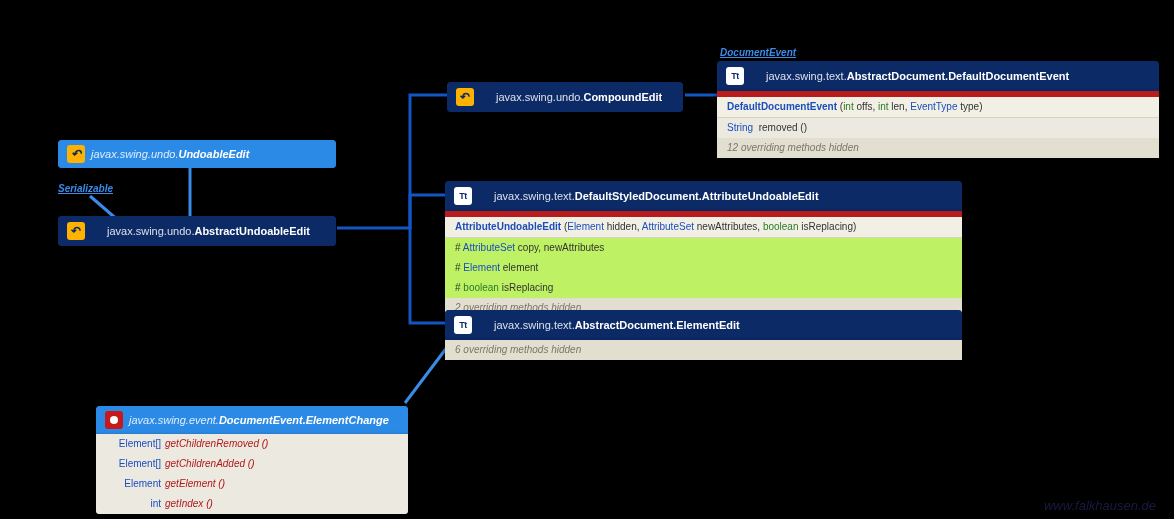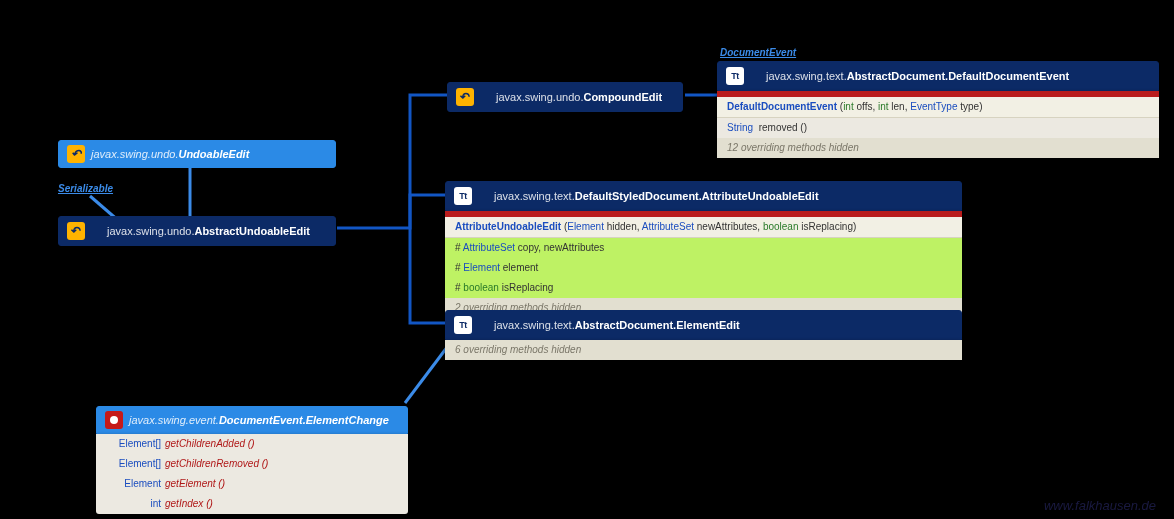--- a/index.html
+++ b/index.html
@@ -132,21 +132,21 @@
   <div class="box" style="left:96px; top:390px; width:312px;margin-top:16px;">
     <div class="hdr-int" style="border-radius:3px 3px 0 0;">
       <span class="icon icon-ball">
         <svg viewBox="0 0 10 10">
             <circle cx="5" cy="5" r="4" fill="#fff"></circle>
           </svg>
       </span>
       <span><span class="pkg">javax.swing.event.</span><span>DocumentEvent.ElementChange</span></span>
     </div>
     <div class="body">
+      <div class="row"><span class="ret">Element[]</span><span class="red">getChildrenRemoved ()</span></div>
       <div class="row"><span class="ret">Element[]</span><span class="red">getChildrenAdded ()</span></div>
-      <div class="row"><span class="ret">Element[]</span><span class="red">getChildrenRemoved ()</span></div>
       <div class="row"><span class="ret">Element</span><span class="red">getElement ()</span></div>
       <div class="row"><span class="ret">int</span><span class="red">getIndex ()</span></div>
     </div>
   </div>
 
   <div class="watermark">www.falkhausen.de</div>
 </div>
 
 </body></html>

